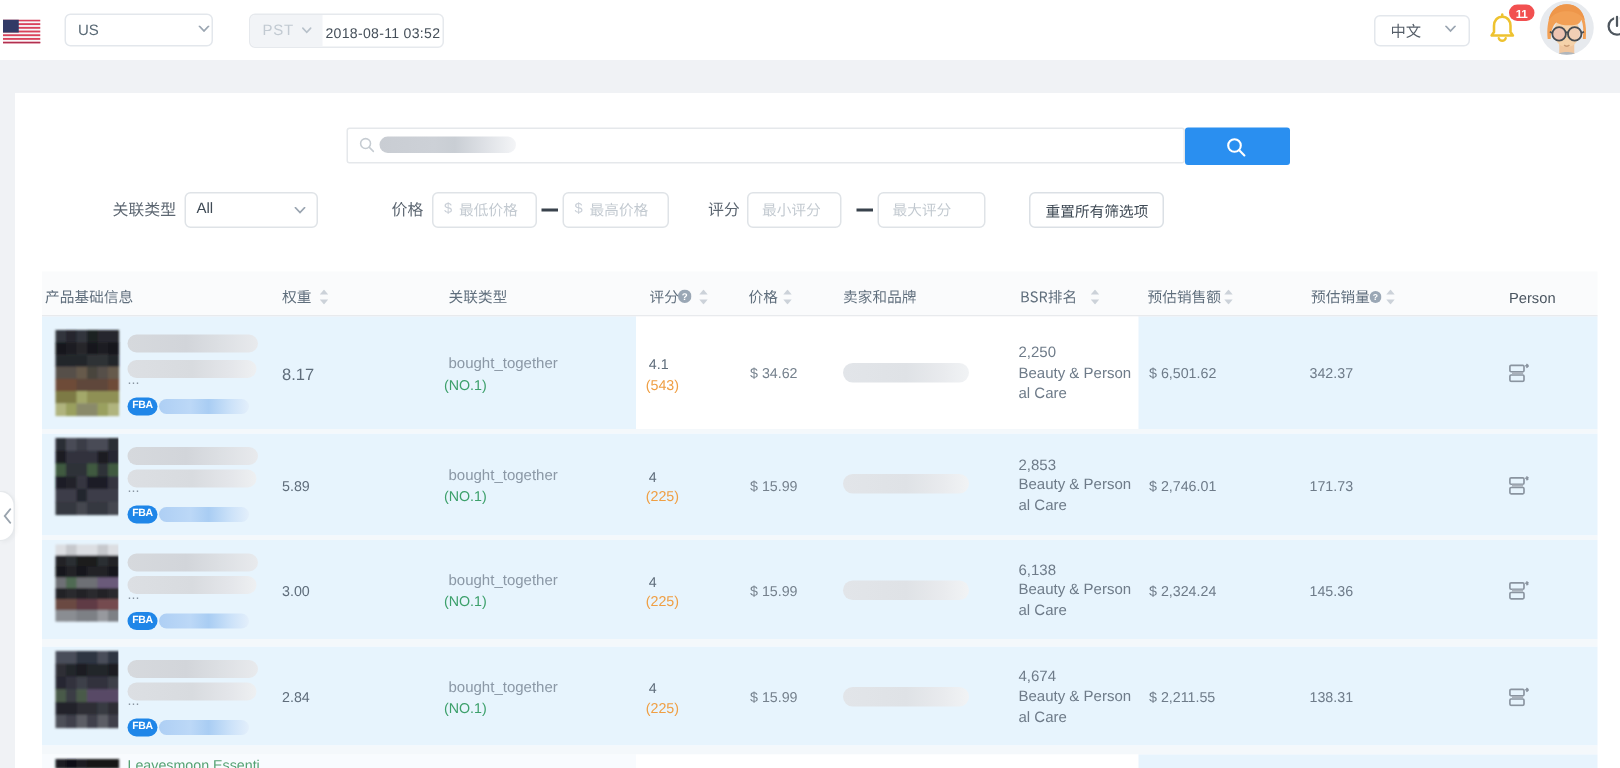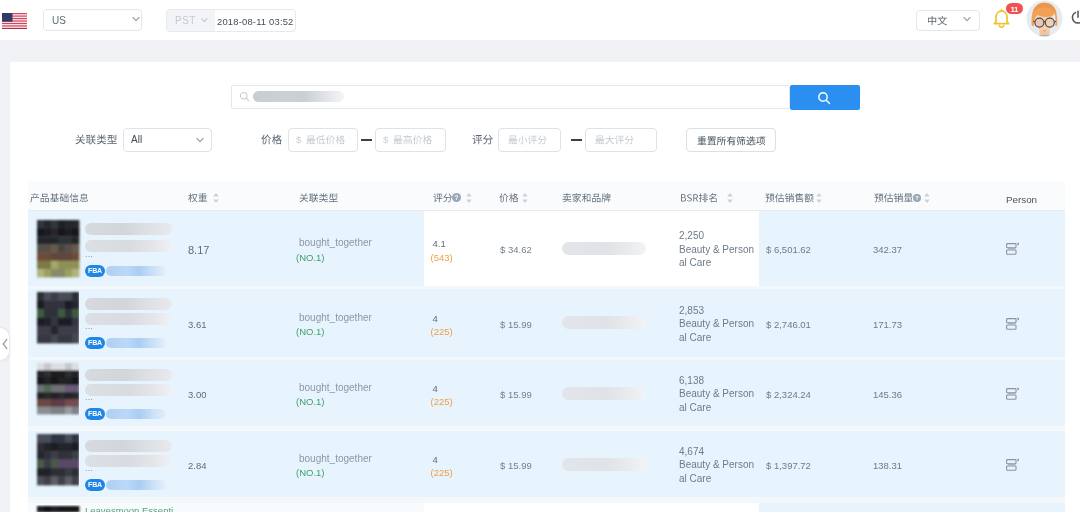--- a/index.html
+++ b/index.html
@@ -294,21 +294,21 @@
       <rect x="21.0" y="42.5" width="7.4" height="8.9" fill="#35373f"></rect>
       <rect x="28.0" y="42.5" width="7.4" height="8.9" fill="#35373f"></rect>
       <rect x="35.0" y="42.5" width="7.4" height="8.9" fill="#45474f"></rect>
     </g>
   </svg>
 <div style="position:absolute;left:85px;top:298px;width:87px;height:12px;background:linear-gradient(90deg,#d6d9dd 0%,#d2d5da 45%,#dcdfe3 70%,#e8eaed 100%);border-radius:6px;"></div>
 <div style="position:absolute;left:85px;top:313px;width:86px;height:12px;background:linear-gradient(90deg,#dcdfe3 0%,#d8dbdf 50%,#e4e6ea 80%,#eef0f2 100%);border-radius:6px;"></div>
 <div style="position:absolute;left:85px;top:320.4px;font-size:9.5px;line-height:normal;color:#8a96a2;white-space:pre">...</div>
 <div style="position:absolute;left:85px;top:337px;width:20px;height:12px;background:#1f86e8;border-radius:6px;color:#fff;font-size:7px;font-weight:bold;text-align:center;line-height:12px;letter-spacing:-0.2px;">FBA</div>
 <div style="position:absolute;left:106px;top:338px;width:60px;height:10px;background:linear-gradient(90deg,#aecff4 0%,#bcd8f7 35%,#a9cdf3 55%,#cce2f9 80%,#e3effb 100%);border-radius:5px;"></div>
-<div style="position:absolute;left:188px;top:318.7px;font-size:9.5px;line-height:normal;color:#5f6d7b;white-space:pre">3.61</div>
+<div style="position:absolute;left:188px;top:318.7px;font-size:9.5px;line-height:normal;color:#5f6d7b;white-space:pre">5.89</div>
 <div style="position:absolute;left:299px;top:311.7px;font-size:10px;line-height:normal;color:#8b98a6;white-space:pre">bought_together</div>
 <div style="position:absolute;left:296px;top:326.2px;font-size:9.5px;line-height:normal;color:#3da06b;white-space:pre">(NO.1)</div>
 <div style="position:absolute;left:432.5px;top:312.7px;font-size:9.5px;line-height:normal;color:#5f6d7b;white-space:pre">4</div>
 <div style="position:absolute;left:430.5px;top:326.2px;font-size:9.5px;line-height:normal;color:#ef9f44;white-space:pre">(225)</div>
 <div style="position:absolute;left:500px;top:318.7px;font-size:9.5px;line-height:normal;color:#75818d;white-space:pre">$ 15.99</div>
 <div style="position:absolute;left:562px;top:316.25px;width:84px;height:13px;background:linear-gradient(90deg,#e2e5e9 0%,#dfe2e6 50%,#e9ebee 80%,#f1f3f5 100%);border-radius:6.5px;"></div>
 <div style="position:absolute;left:679px;top:304.7px;font-size:10px;line-height:normal;color:#6e7b89;white-space:pre">2,853</div>
 <div style="position:absolute;left:679px;top:318.2px;font-size:10px;line-height:normal;color:#6e7b89;white-space:pre">Beauty &amp; Person</div>
 <div style="position:absolute;left:679px;top:331.7px;font-size:10px;line-height:normal;color:#6e7b89;white-space:pre">al Care</div>
 <div style="position:absolute;left:766px;top:318.7px;font-size:9.5px;line-height:normal;color:#6e7b89;white-space:pre">$ 2,746.01</div>
@@ -444,21 +444,21 @@
 <div style="position:absolute;left:188px;top:459.9px;font-size:9.5px;line-height:normal;color:#5f6d7b;white-space:pre">2.84</div>
 <div style="position:absolute;left:299px;top:452.9px;font-size:10px;line-height:normal;color:#8b98a6;white-space:pre">bought_together</div>
 <div style="position:absolute;left:296px;top:467.4px;font-size:9.5px;line-height:normal;color:#3da06b;white-space:pre">(NO.1)</div>
 <div style="position:absolute;left:432.5px;top:453.9px;font-size:9.5px;line-height:normal;color:#5f6d7b;white-space:pre">4</div>
 <div style="position:absolute;left:430.5px;top:467.4px;font-size:9.5px;line-height:normal;color:#ef9f44;white-space:pre">(225)</div>
 <div style="position:absolute;left:500px;top:459.9px;font-size:9.5px;line-height:normal;color:#75818d;white-space:pre">$ 15.99</div>
 <div style="position:absolute;left:562px;top:457.5px;width:84px;height:13px;background:linear-gradient(90deg,#e2e5e9 0%,#dfe2e6 50%,#e9ebee 80%,#f1f3f5 100%);border-radius:6.5px;"></div>
 <div style="position:absolute;left:679px;top:445.9px;font-size:10px;line-height:normal;color:#6e7b89;white-space:pre">4,674</div>
 <div style="position:absolute;left:679px;top:459.4px;font-size:10px;line-height:normal;color:#6e7b89;white-space:pre">Beauty &amp; Person</div>
 <div style="position:absolute;left:679px;top:472.9px;font-size:10px;line-height:normal;color:#6e7b89;white-space:pre">al Care</div>
-<div style="position:absolute;left:766px;top:459.9px;font-size:9.5px;line-height:normal;color:#6e7b89;white-space:pre">$ 1,397.72</div>
+<div style="position:absolute;left:766px;top:459.9px;font-size:9.5px;line-height:normal;color:#6e7b89;white-space:pre">$ 2,211.55</div>
 <div style="position:absolute;left:873px;top:459.9px;font-size:9.5px;line-height:normal;color:#6e7b89;white-space:pre">138.31</div>
 <svg style="position:absolute;left:1006px;top:458.0px" width="14" height="13" viewBox="0 0 14 13">
     <rect x="0.6" y="1.6" width="9.4" height="4.2" rx="0.8" stroke="#8a94a0" stroke-width="1.1" fill="none"></rect>
     <rect x="0.6" y="8" width="9.4" height="4.2" rx="0.8" stroke="#8a94a0" stroke-width="1.1" fill="none"></rect>
     <rect x="2" y="6" width="7.4" height="1.5" fill="#a9b1bb"></rect>
     <path d="M10.8 3.7L13 3.7M13 3.7L11.6 2.5M13 3.7L11.6 4.9" stroke="#8a94a0" stroke-width="1" fill="none" transform="translate(0,-1.8)"></path>
   </svg>
 <div style="position:absolute;left:28px;top:285.5px;width:1037px;height:3.5px;background:#f4f8fb;"></div>
 <div style="position:absolute;left:28px;top:356.5px;width:1037px;height:3.5px;background:#f4f8fb;"></div>
 <div style="position:absolute;left:28px;top:426px;width:1037px;height:5px;background:#f4f8fb;"></div>

